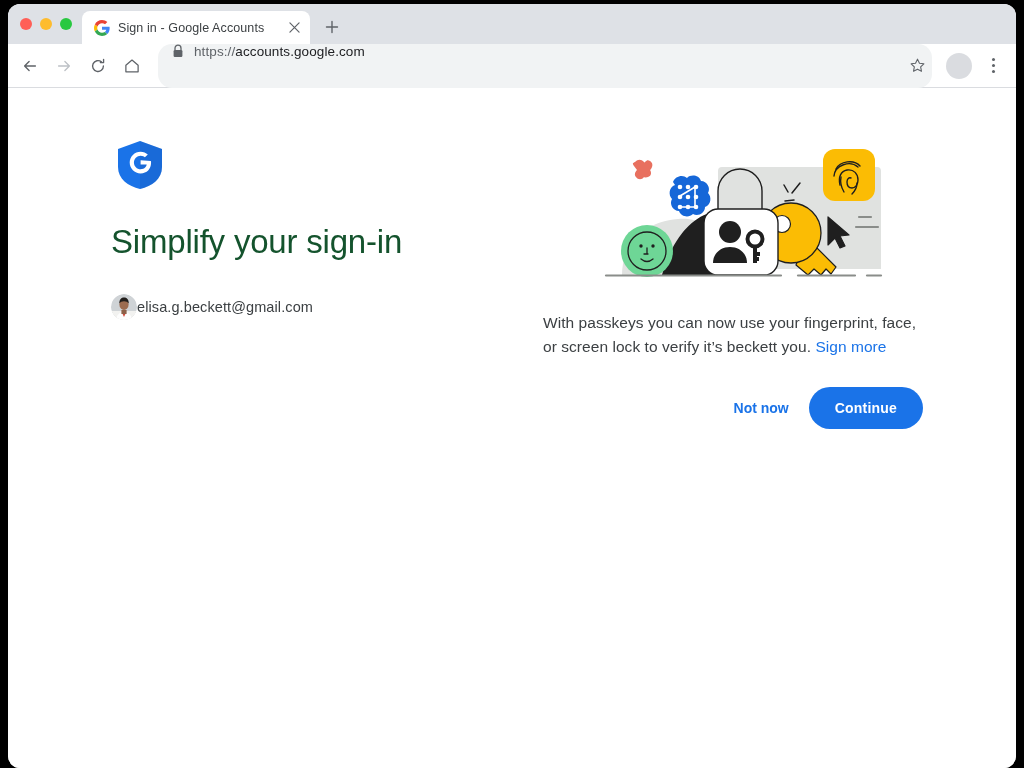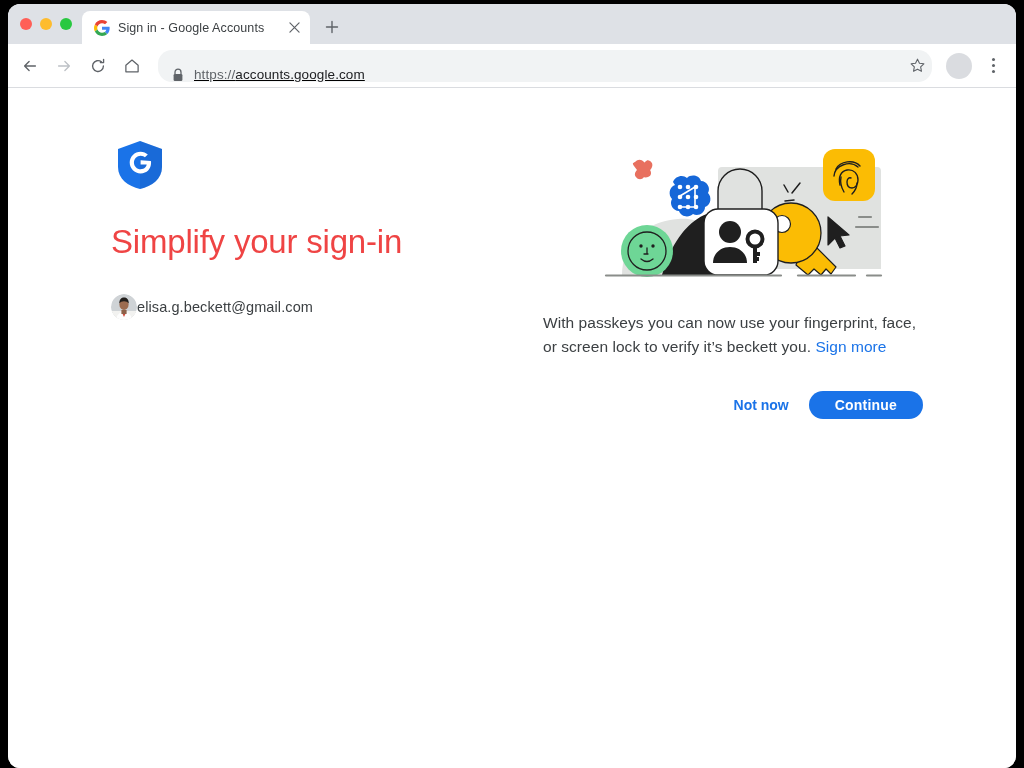--- a/index.html
+++ b/index.html
@@ -111,30 +111,29 @@
     width: 32px; height: 32px;
     display: flex; align-items: center; justify-content: center;
     border-radius: 50%;
     color: #5f6368;
     flex: 0 0 32px;
   }
   .nav-btn.disabled { color: #bdc1c6; }
 
   .omnibox {
     flex: 1 1 auto;
-    height: 32px;
+    height: 44px;
     background: #f1f3f4;
     border-radius: 14px;
     display: flex;
-    align-items: flex-end;
+    align-items: flex-start;
     margin: 0 6px 0 8px;
     padding: 0 14px;
     box-sizing: border-box;
     gap: 10px;
-    text-decoration: underline;
   }
   .lock-icon { width: 12px; height: 14px; flex: 0 0 12px; display:block; }
   .url-text {
     font-size: 13.5px;
     color: #202124;
     white-space: nowrap;
     letter-spacing: 0.1px;
   }
   .url-text .scheme { color: #5f6368; }
 
@@ -182,21 +181,21 @@
     width: 400px;
     flex: 0 0 400px;
     padding-top: 4px;
   }
 
   .shield-logo { width: 44px; height: 48px; display:block; margin-left: 7px; }
 
   .headline {
     font-size: 33px;
     line-height: 41px;
-    color: #ef4444;
+    color: #14532d;
     font-weight: 400;
     margin: 32px 0 0 0;
     letter-spacing: -0.2px;
   }
 
   .account-row {
     display: flex;
     align-items: center;
     margin-top: 32px;
   }
@@ -254,21 +253,21 @@
     cursor: pointer;
     font-family: "Liberation Sans", sans-serif;
   }
   .btn-primary {
     font-size: 14px;
     font-weight: bold;
     color: #ffffff;
     background: #1a73e8;
     border: none;
     padding: 0 26px;
-    height: 28px;
+    height: 42px;
     border-radius: 21px;
     cursor: pointer;
     font-family: "Liberation Sans", sans-serif;
     letter-spacing: 0.2px;
   }
 </style>
 </head>
 <body>
 
 <div id="screen">

